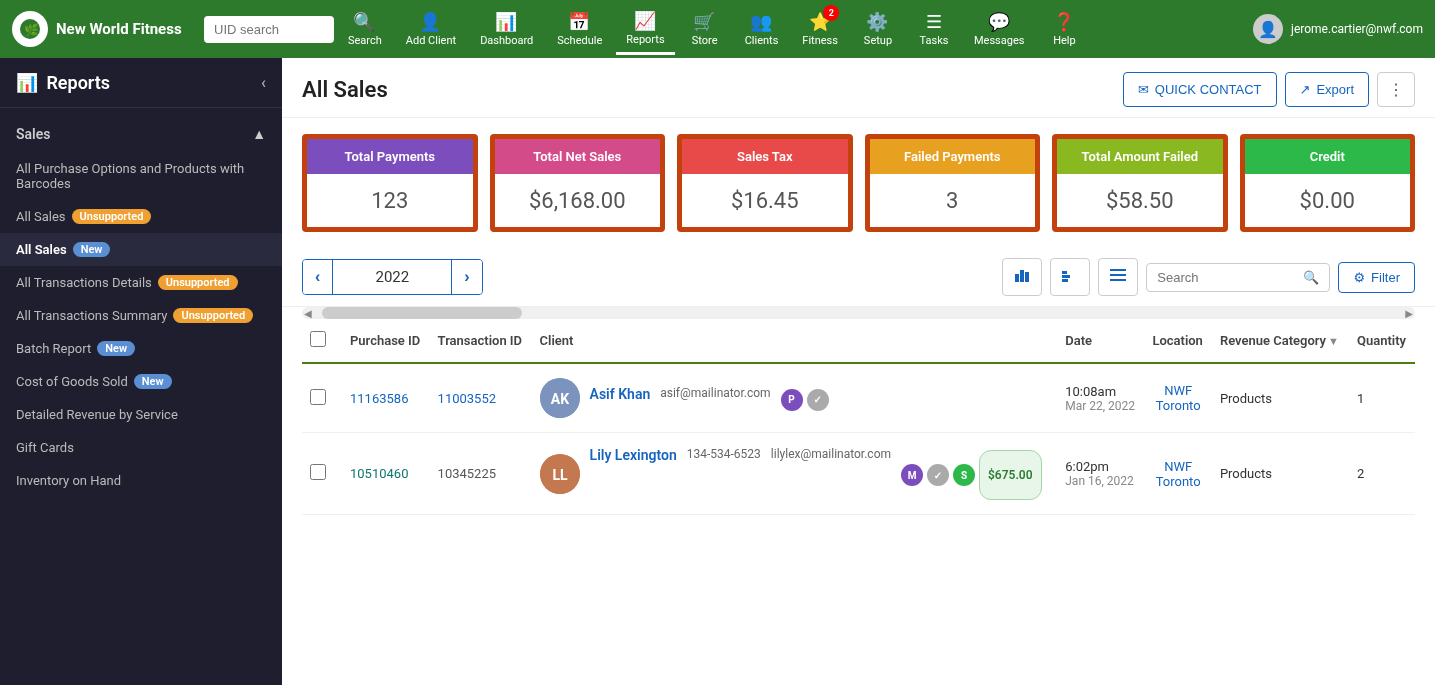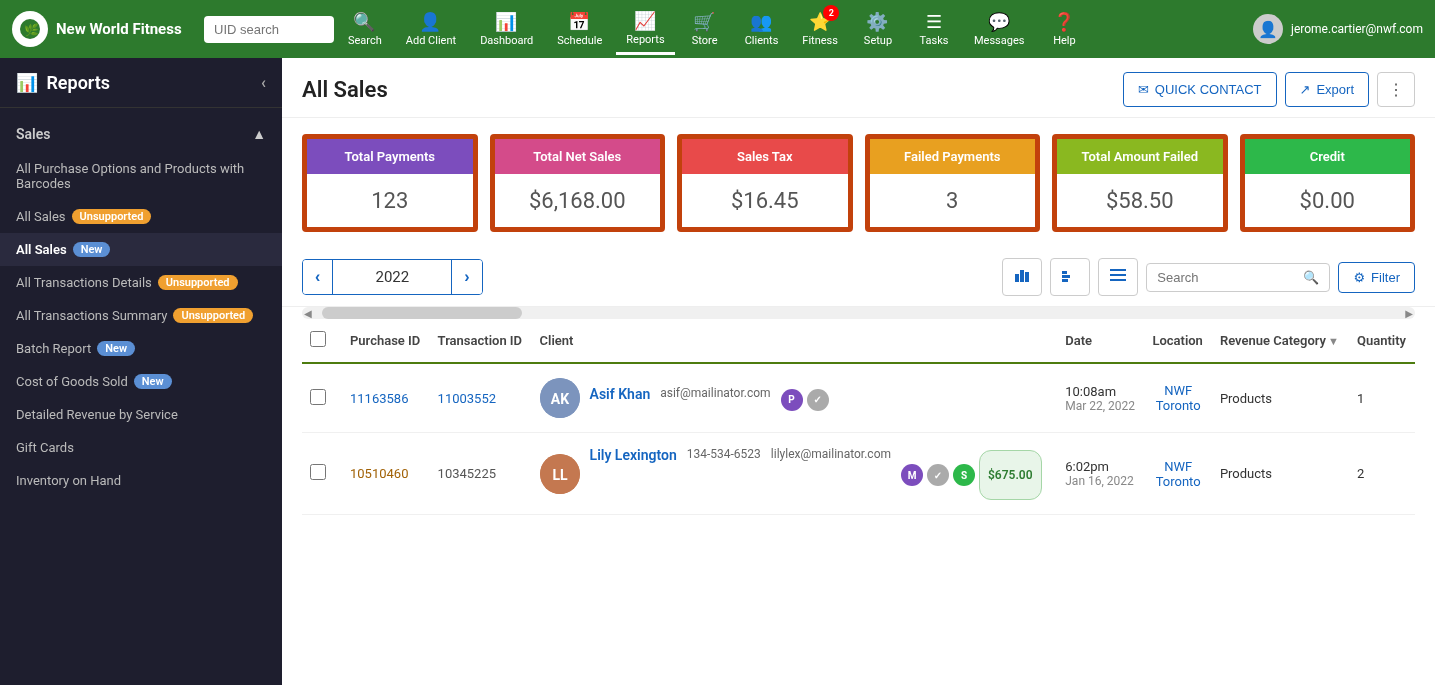--- a/index.html
+++ b/index.html
@@ -378,21 +378,21 @@
             <td>
               <span>1</span>
             </td>
           </tr>
 
           <tr>
             <td>
               <input type="checkbox" class="checkbox" style="">
             </td>
             <td>
-              <span style="color:#a16207;margin-top:36px;">10510460</span>
+              <span style="color:#0f766e;margin-top:36px;">10510460</span>
             </td>
             <td>
               <span style="color:#555;">10345225</span>
             </td>
             <td>
               <div class="client-cell">
                 <div class="avatar" style="background:#c47850;">
                   <svg width="40" height="40" viewBox="0 0 40 40">
                     <rect width="40" height="40" rx="20" fill="#c47850"></rect>
                     <text x="50%" y="55%" dominant-baseline="middle" text-anchor="middle" fill="white" font-size="14" font-weight="bold">LL</text>

